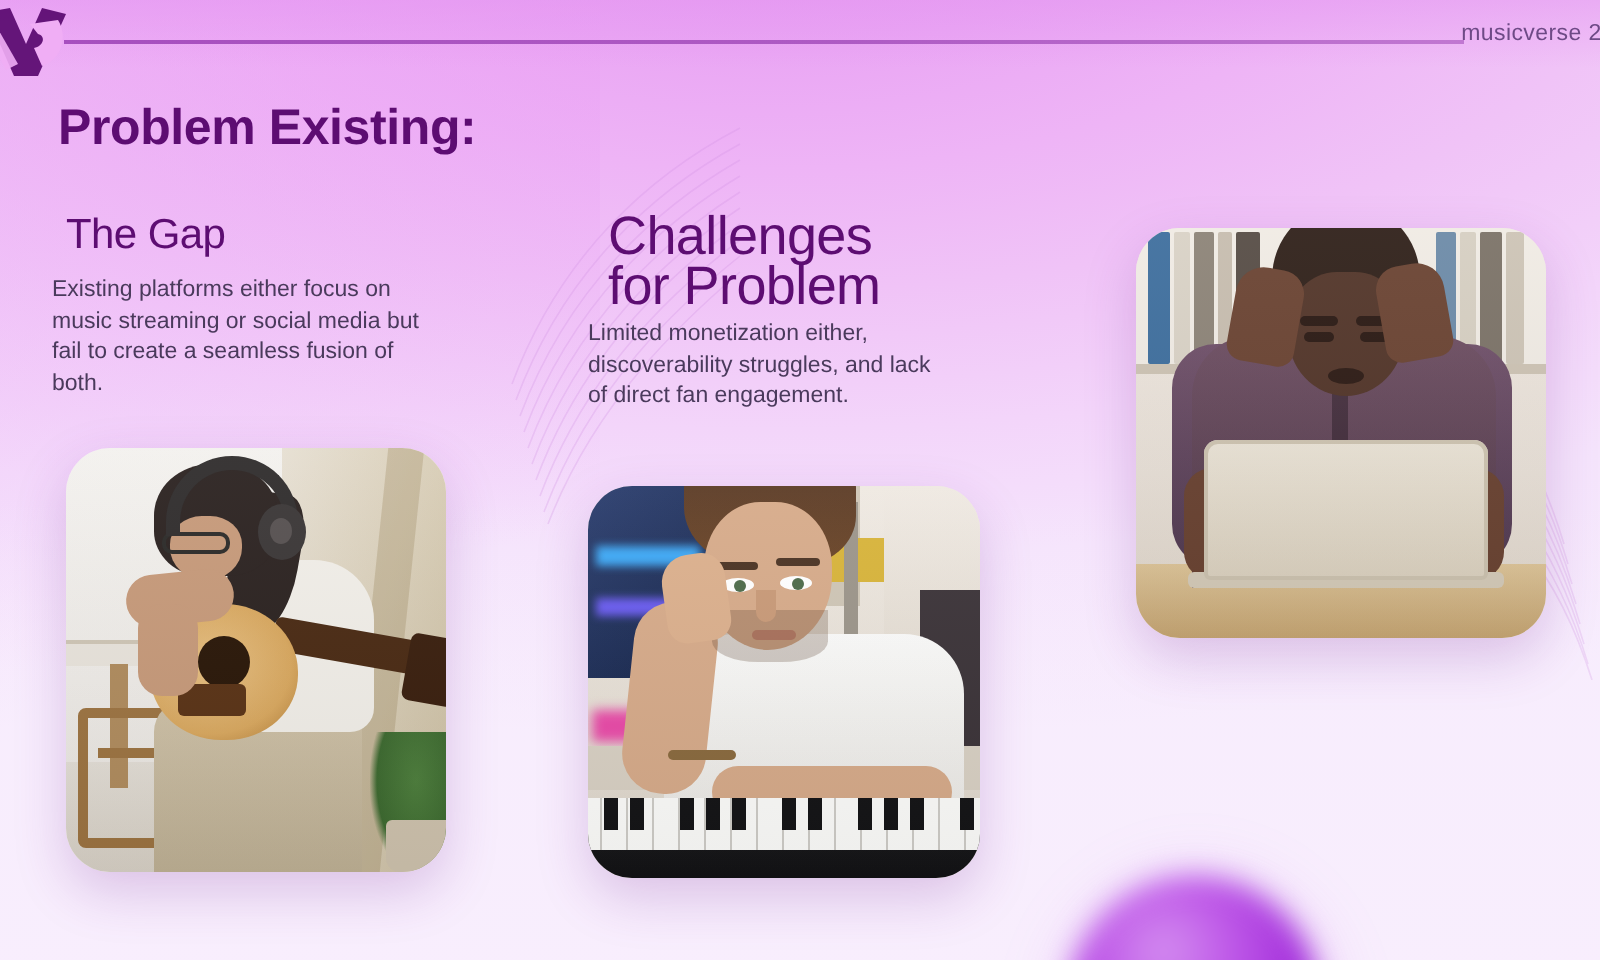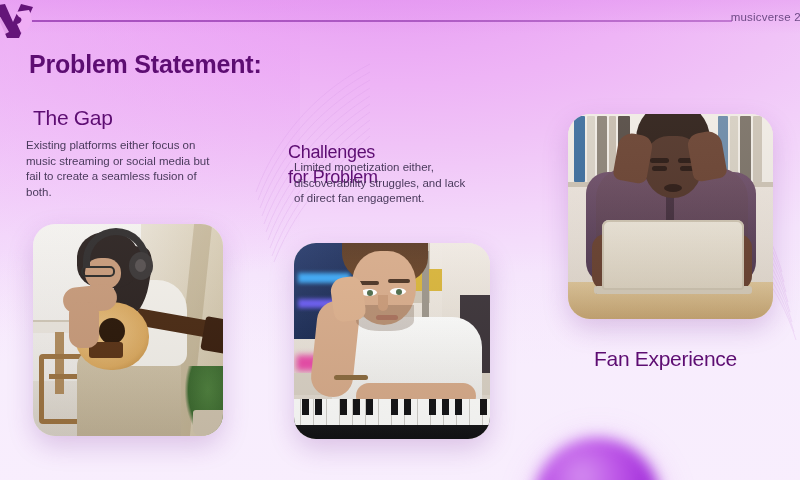--- a/index.html
+++ b/index.html
@@ -78,21 +78,21 @@
   .block-h {
     position:absolute; font-weight:normal; color:#5d0d72; letter-spacing:-.3px;
   }
   .block-p {
     position:absolute; font-size:11.5px; line-height:15.6px; color:#4a3a5c;
   }
 
   #gap-title { left:33px; top:106px; font-size:21px; }
   #gap-body  { left:26px; top:138px; width:185px; }
 
-  #chal-title { left:288px; top:106px; font-size:18px; line-height:25px; width:200px;margin-top:34px; }
+  #chal-title { left:304px; top:106px; font-size:27px; line-height:25px; width:200px; }
   #chal-body  { left:294px; top:160px; width:180px; }
 
   #fan-title { left:594px; top:347px; font-size:21px; }
   #fan-body  { left:585px; top:377px; width:190px; text-align:right; }
 
   
   .card {
     position:absolute; border-radius:22px; overflow:hidden;
     box-shadow:0 10px 26px rgba(120,40,150,.22);
   }
@@ -243,21 +243,21 @@
       <path d="M2 4 L14 2 L22 20 L30 2 L42 5 L28 36 L16 36 Z" opacity="0.95"></path>
       <path d="M24 10 L38 8 C 43 16, 40 28, 30 31 L26 22 C 31 21, 32 16, 28 15 Z" fill="#f0aef5"></path>
       <path d="M6 9 L18 30 L12 33 L1 12 Z" fill="#f0aef5" opacity="0.9"></path>
     </g>
   </svg>
 
   <div id="rule"></div>
 
   <div id="brandtag">musicverse 202</div>
 
-  <div id="page-title">Problem Statement:</div>
+  <div id="page-title">Problem Existing:</div>
 
   <div class="block-h" id="gap-title">The Gap</div>
   <div class="block-p" id="gap-body">Existing platforms either focus on music streaming or social media but fail to create a seamless fusion of both.</div>
 
   <div class="card" id="card-guitar">
     <div class="photo">
       <div class="p-abs" id="g-wall"></div>
       <div class="p-abs" id="g-floor"></div>
       <div class="p-abs" id="g-panel"></div>
       <div class="p-abs" id="g-panel2"></div>
@@ -338,21 +338,20 @@
       <div class="p-abs bkey" style="left:97px"></div>
       <div class="p-abs bkey" style="left:110px"></div>
       <div class="p-abs bkey" style="left:135px"></div>
       <div class="p-abs bkey" style="left:148px"></div>
       <div class="p-abs bkey" style="left:161px"></div>
       <div class="p-abs bkey" style="left:186px"></div>
       <div class="softmask"></div>
     </div>
   </div>
 
-  <div class="block-h" id="fan-title">Fan Experience</div>
 
   <div class="card" id="card-laptop">
     <div class="photo">
       <div class="p-abs" id="l-bg"></div>
       <div class="p-abs" id="l-shelf"></div>
       <div class="p-abs bk" style="left:6px;  width:11px; background:#3f6f9e;"></div>
       <div class="p-abs bk" style="left:19px; width:8px;  background:#d9d2c6;"></div>
       <div class="p-abs bk" style="left:29px; width:10px; background:#8d8478;"></div>
       <div class="p-abs bk" style="left:41px; width:7px;  background:#c7bdaf;"></div>
       <div class="p-abs bk" style="left:50px; width:12px; background:#574d46;"></div>

